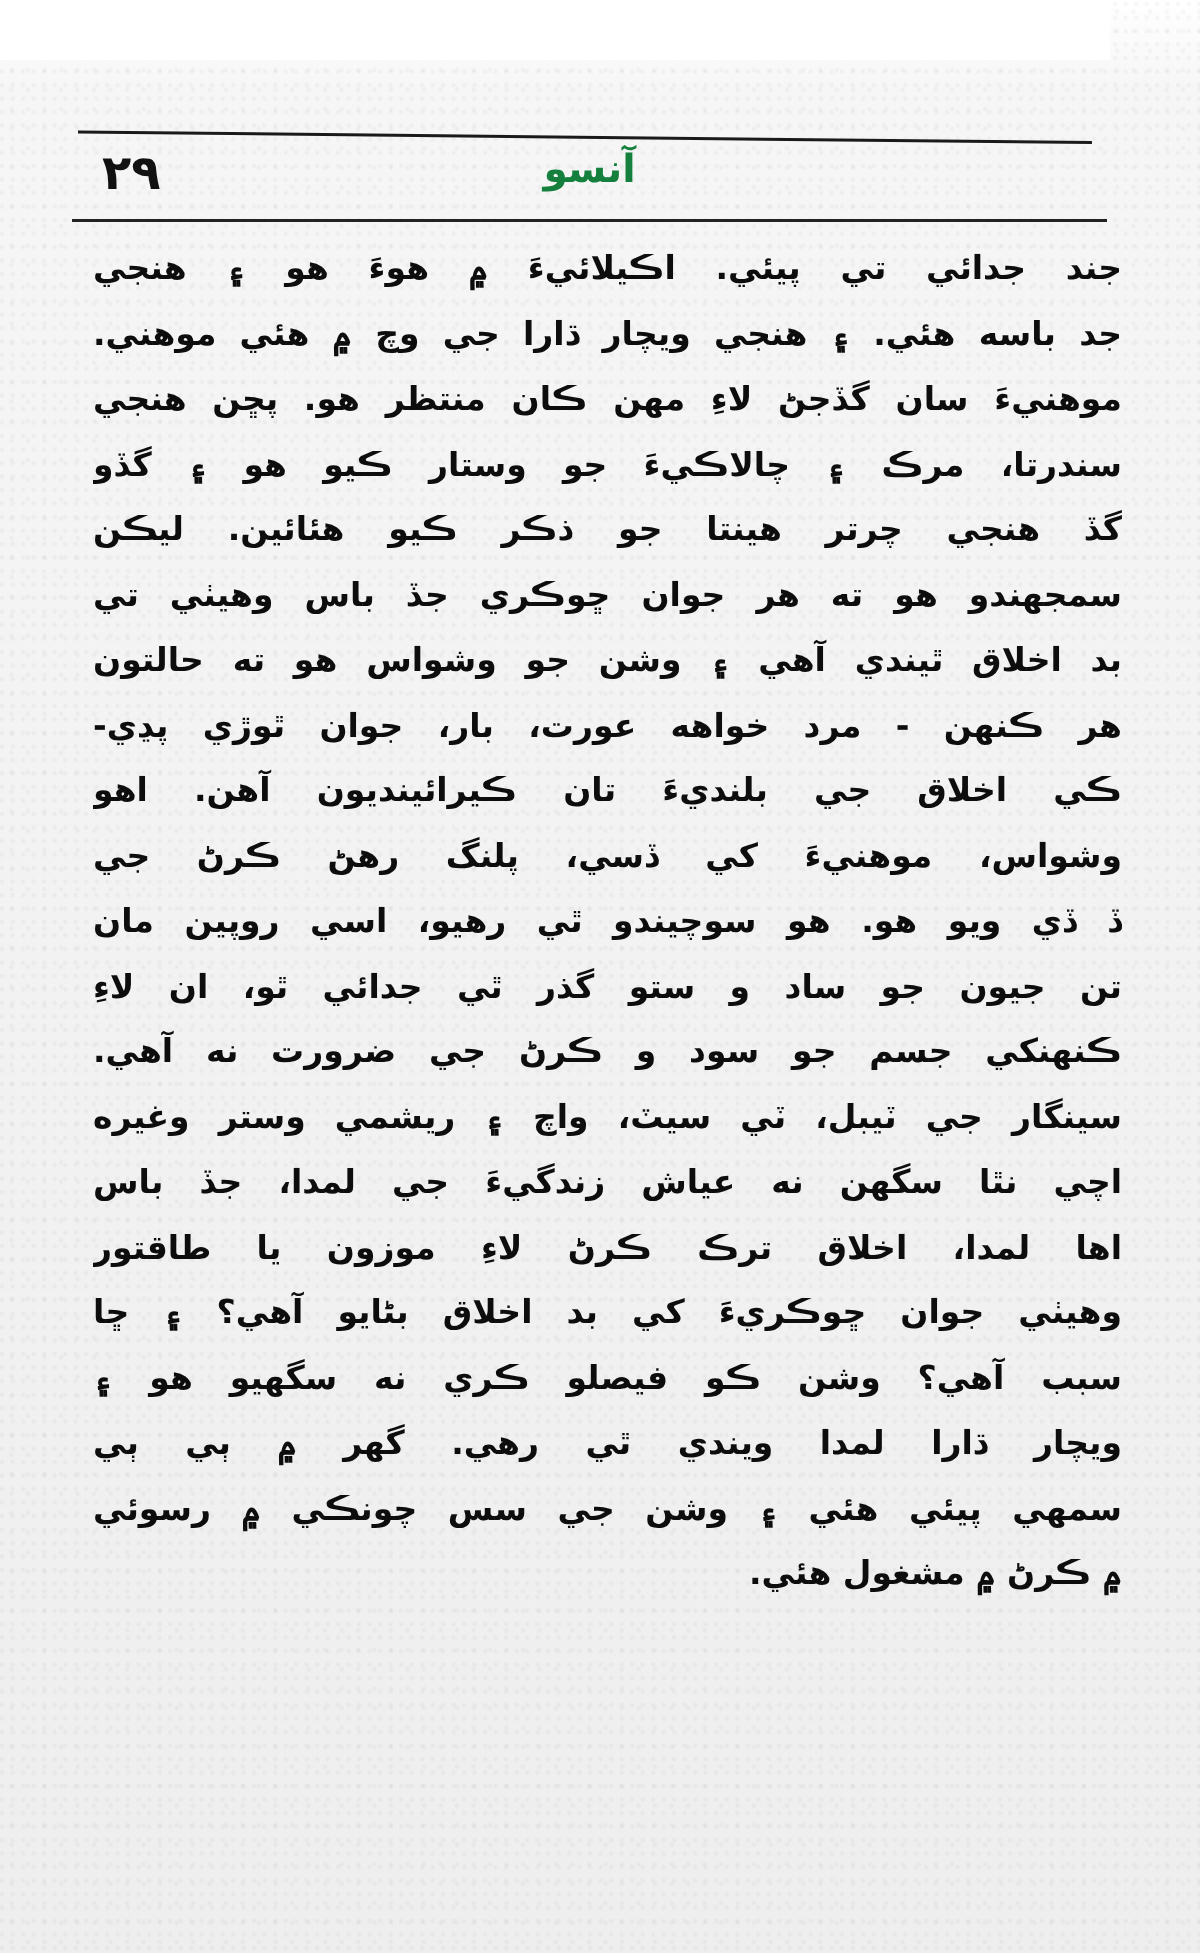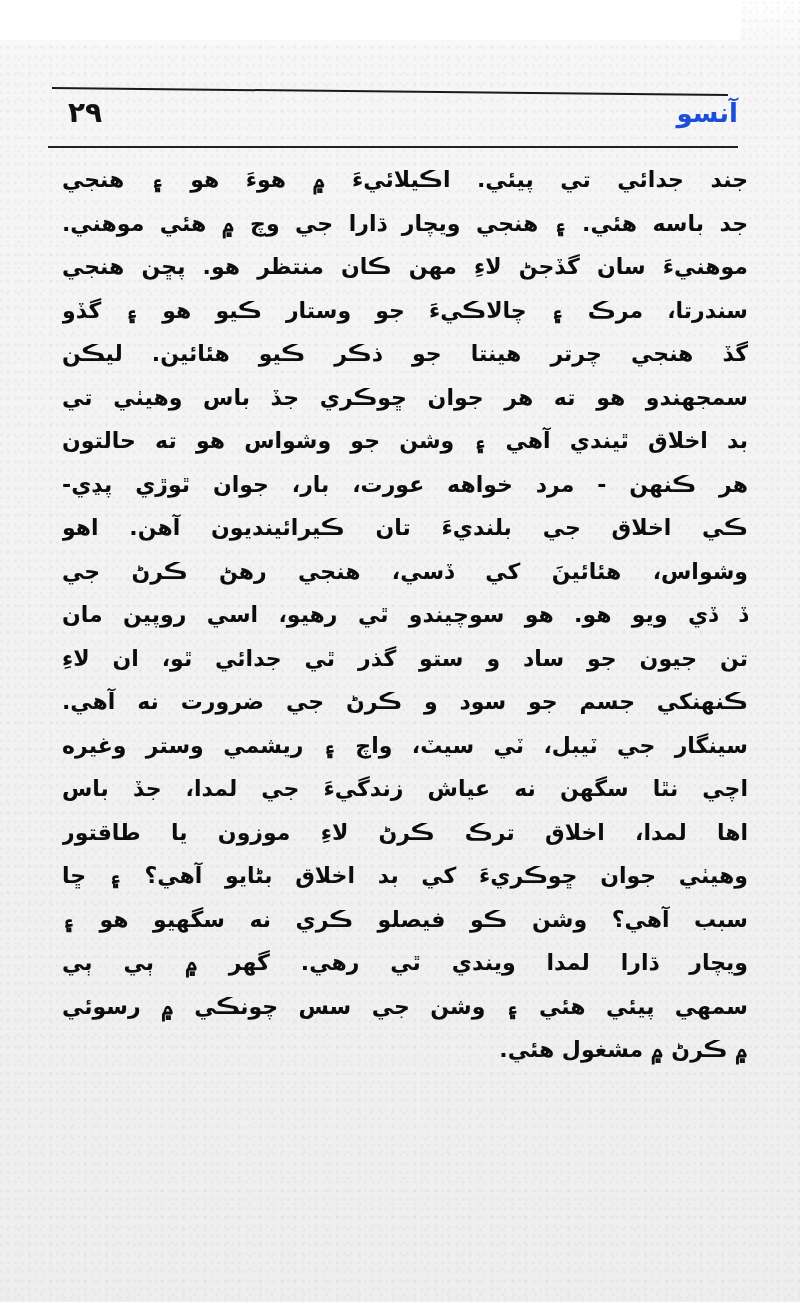--- a/index.html
+++ b/index.html
@@ -43,31 +43,32 @@
       left: 48px; top: 146px; width: 690px;
       background: #222;
     }
     .header {
       position: absolute;
       left: 48px; top: 92px; width: 690px; height: 52px;
     }
     .page-number {
       position: absolute;
       left: 20px; top: 4px;
-      font-size: 28px;
+      font-size: 32px;
       font-weight: bold;
       color: #111;
       direction: rtl;
     }
     .running-title {
       position: absolute;
       left: 0; right: 0; top: 6px;
+      text-align: center;
       font-size: 26px;
       font-weight: bold;
-      color: #1d4ed8;
+      color: #15803d;
       direction: rtl;
     }
     .body-text {
       position: absolute;
       left: 62px; top: 158px;
       width: 686px;
       direction: rtl;
       color: #0d0d0d;
     }
     .line {
@@ -103,21 +104,21 @@
 <div class="body-text">
   <div class="line">جند جدائي تي پيئي. اڪيلائيءَ ۾ هوءَ هو ۽ هنجي</div>
   <div class="line">جد باسه هئي. ۽ هنجي ويچار ڌارا جي وچ ۾ هئي موهني.</div>
   <div class="line">موهنيءَ سان گڏجڻ لاءِ مهن ڪان منتظر هو. پڇن هنجي</div>
   <div class="line">سندرتا، مرڪ ۽ چالاڪيءَ جو وستار ڪيو هو ۽ گڏو</div>
   <div class="line">گڏ هنجي چرتر هينتا جو ذڪر ڪيو هئائين. ليڪن</div>
   <div class="line">سمجهندو هو ته هر جوان ڇوڪري جڏ باس وهيٺي تي</div>
   <div class="line">بد اخلاق ٿيندي آهي ۽ وشن جو وشواس هو ته حالتون</div>
   <div class="line">هر ڪنهن - مرد خواهه عورت، بار، جوان ٿوڙي پڍي-</div>
   <div class="line">ڪي اخلاق جي بلنديءَ تان ڪيرائينديون آهن. اهو</div>
-  <div class="line">وشواس، هئائينَ کي ڏسي، هنجي رهڻ ڪرڻ جي</div>
+  <div class="line">وشواس، موهنيءَ کي ڏسي، پلنگ رهڻ ڪرڻ جي</div>
   <div class="line">ڏ ڏي ويو هو. هو سوچيندو ٿي رهيو، اسي روپين مان</div>
   <div class="line">تن جيون جو ساد و ستو گذر ٿي جدائي ٿو، ان لاءِ</div>
   <div class="line">ڪنهنکي جسم جو سود و ڪرڻ جي ضرورت نه آهي.</div>
   <div class="line">سينگار جي ٽيبل، ٽي سيٽ، واچ ۽ ريشمي وستر وغيره</div>
   <div class="line">اچي نٿا سگهن نه عياش زندگيءَ جي لمدا، جڏ باس</div>
   <div class="line">اها لمدا، اخلاق ترڪ ڪرڻ لاءِ موزون يا طاقتور</div>
   <div class="line">وهيٺي جوان ڇوڪريءَ کي بد اخلاق بڻايو آهي؟ ۽ ڇا</div>
   <div class="line">سبب آهي؟ وشن ڪو فيصلو ڪري نه سگهيو هو ۽</div>
   <div class="line">ويچار ڌارا لمدا ويندي ٿي رهي. گهر ۾ ٻي ٻي</div>
   <div class="line">سمهي پيئي هئي ۽ وشن جي سس چونڪي ۾ رسوئي</div>

